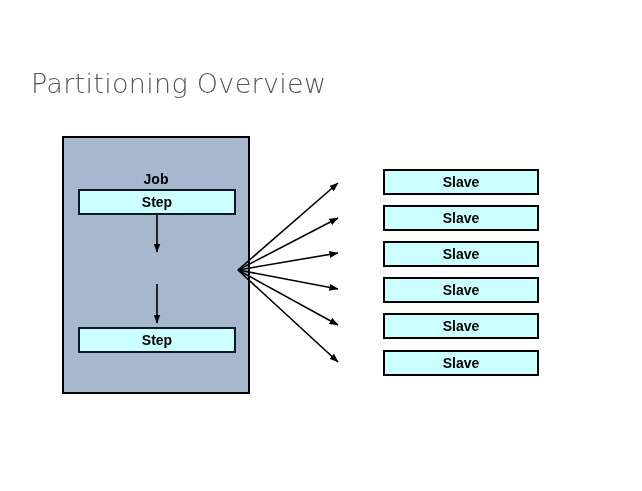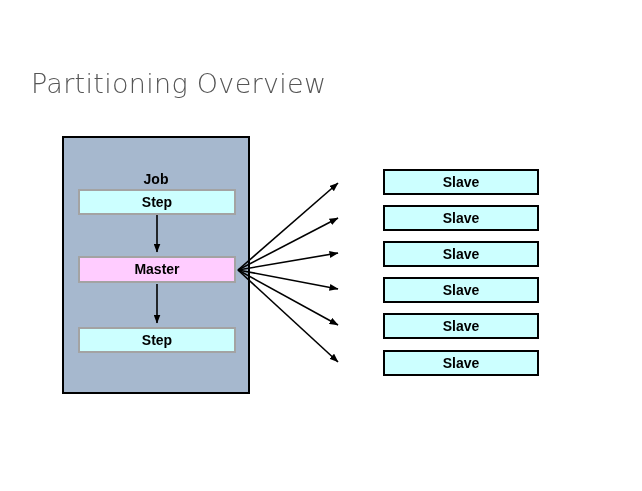--- a/index.html
+++ b/index.html
@@ -52,21 +52,21 @@
     font-size: 14px;
     font-weight: bold;
     color: #000000;
     margin-top: 24px;
   }
   .inner-box {
     position: absolute;
     left: 78px;
     width: 158px;
     height: 26px;
-    border: 2px solid #a3a3a3;
+    border: 2px solid #0f172a;
     box-sizing: border-box;
     text-align: center;
     font-size: 14px;
     font-weight: bold;
     color: #000000;
     line-height: 22px;
   }
   #step-top  { top: 189px; background: #ccffff; }
   #master    { top: 256px; background: #ffccff; height: 27px; line-height: 23px; }
   #step-bot  { top: 327px; background: #ccffff; }
@@ -100,21 +100,20 @@
 <div id="slide">
 
   <div id="slide-title">Partitioning Overview</div>
 
   <div id="job-box">
     <div id="job-label">Job</div>
   </div>
 
   <div class="inner-box" id="step-top">Step</div>
 
-  <div class="inner-box" id="master">Master</div>
 
   <div class="inner-box" id="step-bot">Step</div>
 
   <div class="slave-box" style="top:169px">Slave</div>
   <div class="slave-box" style="top:205px">Slave</div>
   <div class="slave-box" style="top:241px">Slave</div>
   <div class="slave-box" style="top:277px">Slave</div>
   <div class="slave-box" style="top:313px">Slave</div>
   <div class="slave-box" style="top:350px">Slave</div>
 

